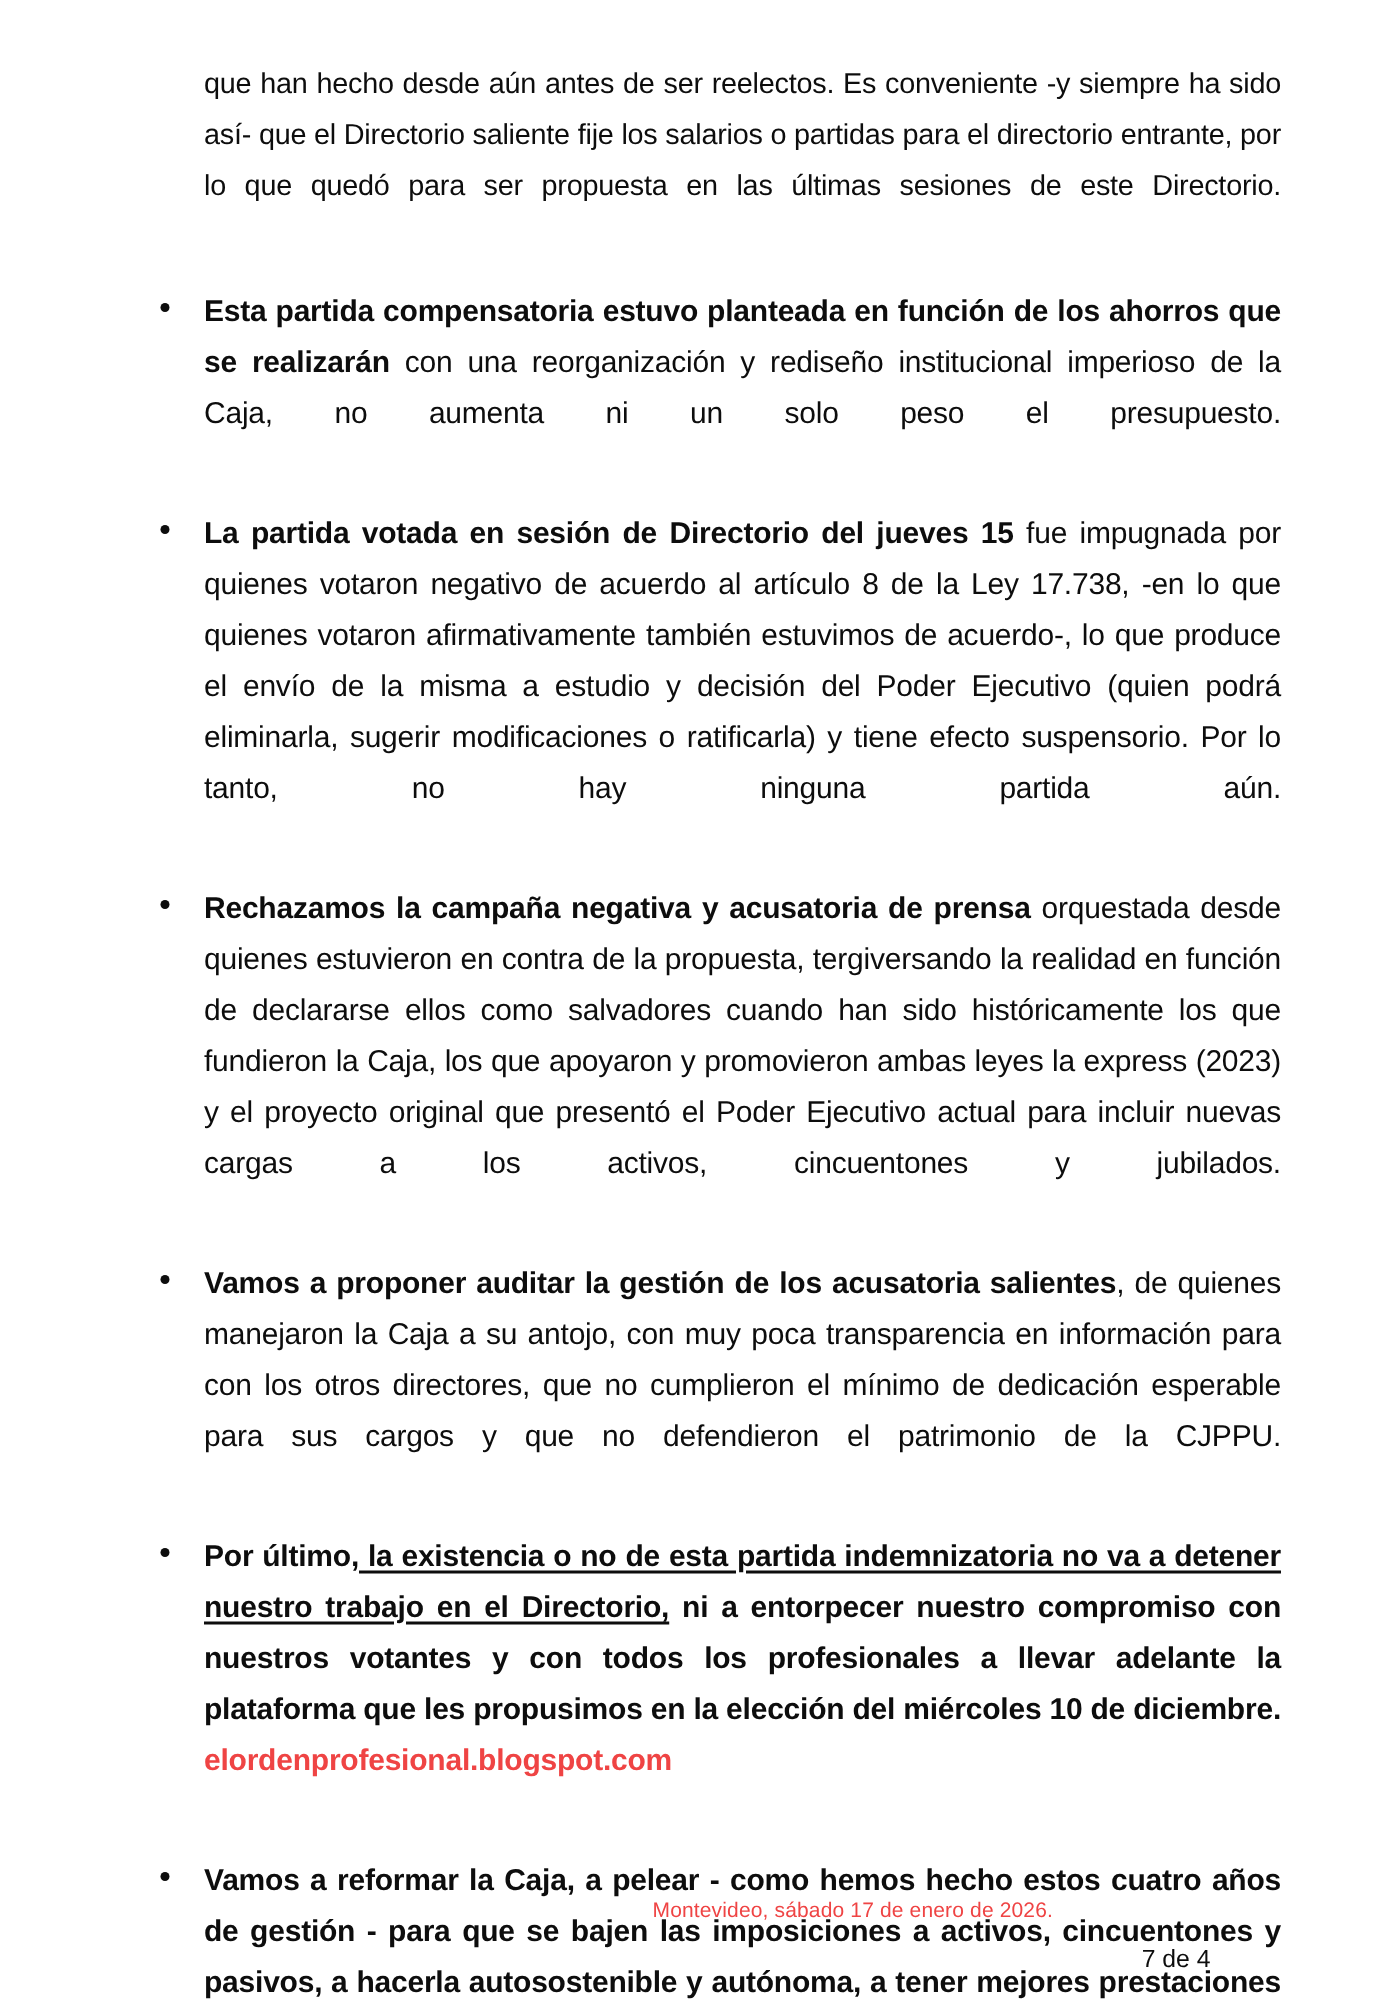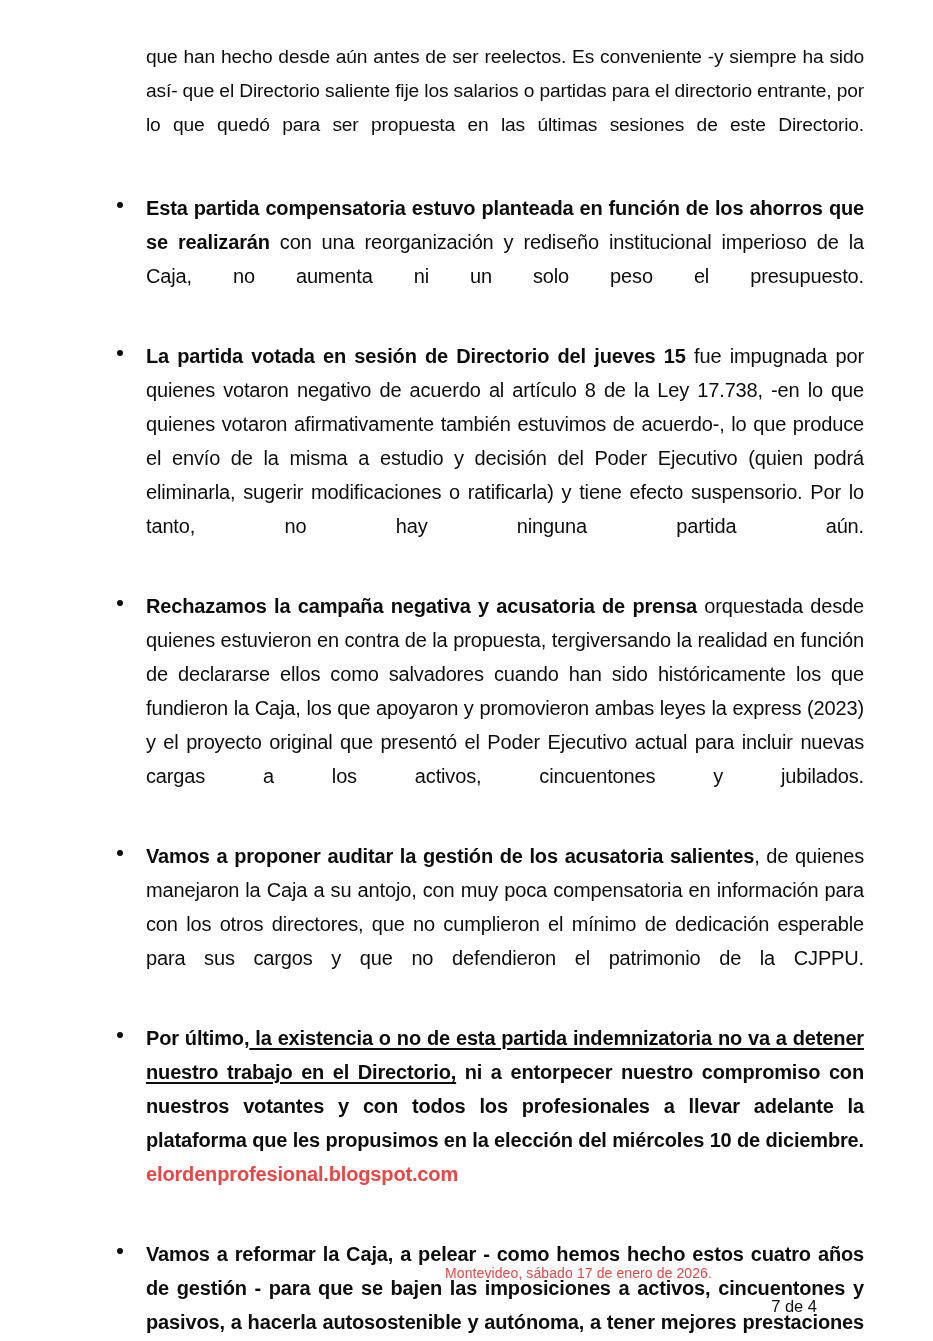--- a/index.html
+++ b/index.html
@@ -11,21 +11,21 @@
   body {
     width: 933px;
     height: 1341px;
     position: relative;
     font-family: "Liberation Sans", sans-serif;
     color: #0d0d0d;
     overflow: hidden;
   }
   .page {
     position: absolute;
-    left: 10px;
+    left: 0;
     top: 0;
     width: 862px;
     height: 1341px;
     background: #ffffff;
   }
   .content {
     position: absolute;
     left: 136px;
     top: 40px;
     width: 718px;
@@ -124,21 +124,21 @@
       <div class="bullet-text"><span class="b">La partida votada en sesión de Directorio del jueves 15</span><span> fue impugnada por quienes votaron negativo de acuerdo al artículo 8 de la Ley 17.738, -en lo que quienes votaron afirmativamente también estuvimos de acuerdo-, lo que produce el envío de la misma a estudio y decisión del Poder Ejecutivo (quien podrá eliminarla, sugerir modificaciones o ratificarla) y tiene efecto suspensorio. Por lo tanto, no hay ninguna partida aún.</span></div>
     </div>
 
     <div class="bullet-row">
       <span class="bullet-dot"></span>
       <div class="bullet-text"><span class="b">Rechazamos la campaña negativa y acusatoria de prensa</span><span> orquestada desde quienes estuvieron en contra de la propuesta, tergiversando la realidad en función de declararse ellos como salvadores cuando han sido históricamente los que fundieron la Caja, los que apoyaron y promovieron ambas leyes la express (2023) y el proyecto original que presentó el Poder Ejecutivo actual para incluir nuevas cargas a los activos, cincuentones y jubilados.</span></div>
     </div>
 
     <div class="bullet-row">
       <span class="bullet-dot"></span>
-      <div class="bullet-text"><span class="b">Vamos a proponer auditar la gestión de los acusatoria salientes</span><span>, de quienes manejaron la Caja a su antojo, con muy poca compensatoria en información para con los otros directores, que no cumplieron el mínimo de dedicación esperable para sus cargos y que no defendieron el patrimonio de la CJPPU.</span></div>
+      <div class="bullet-text"><span class="b">Vamos a proponer auditar la gestión de los acusatoria salientes</span><span>, de quienes manejaron la Caja a su antojo, con muy poca transparencia en información para con los otros directores, que no cumplieron el mínimo de dedicación esperable para sus cargos y que no defendieron el patrimonio de la CJPPU.</span></div>
     </div>
 
     <div class="bullet-row">
       <span class="bullet-dot"></span>
       <div class="bullet-text b"><span>Por último,</span><span class="u"> la existencia o no de esta partida indemnizatoria no va a detener nuestro trabajo en el Directorio,</span><span> ni a entorpecer nuestro compromiso con nuestros votantes y con todos los profesionales a llevar adelante la plataforma que les propusimos en la elección del miércoles 10 de diciembre. </span><a href="#" class="link">elordenprofesional.blogspot.com</a></div>
     </div>
 
     <div class="bullet-row">
       <span class="bullet-dot"></span>
       <div class="bullet-text"><span class="b">Vamos a reformar la Caja, a pelear - como hemos hecho estos cuatro años de gestión - para que se bajen las imposiciones a activos, cincuentones y pasivos, a hacerla autosostenible y autónoma, a tener mejores prestaciones para nuestros afiliados, a auditar o investigar lo que se crea pertinente, para ello necesitamos unidad y concentración en todos estos aspectos, va a haber en este próximo periodo muchísimo trabajo, que necesita muchísimo compromiso y dedicación.</span><span></span></div>

